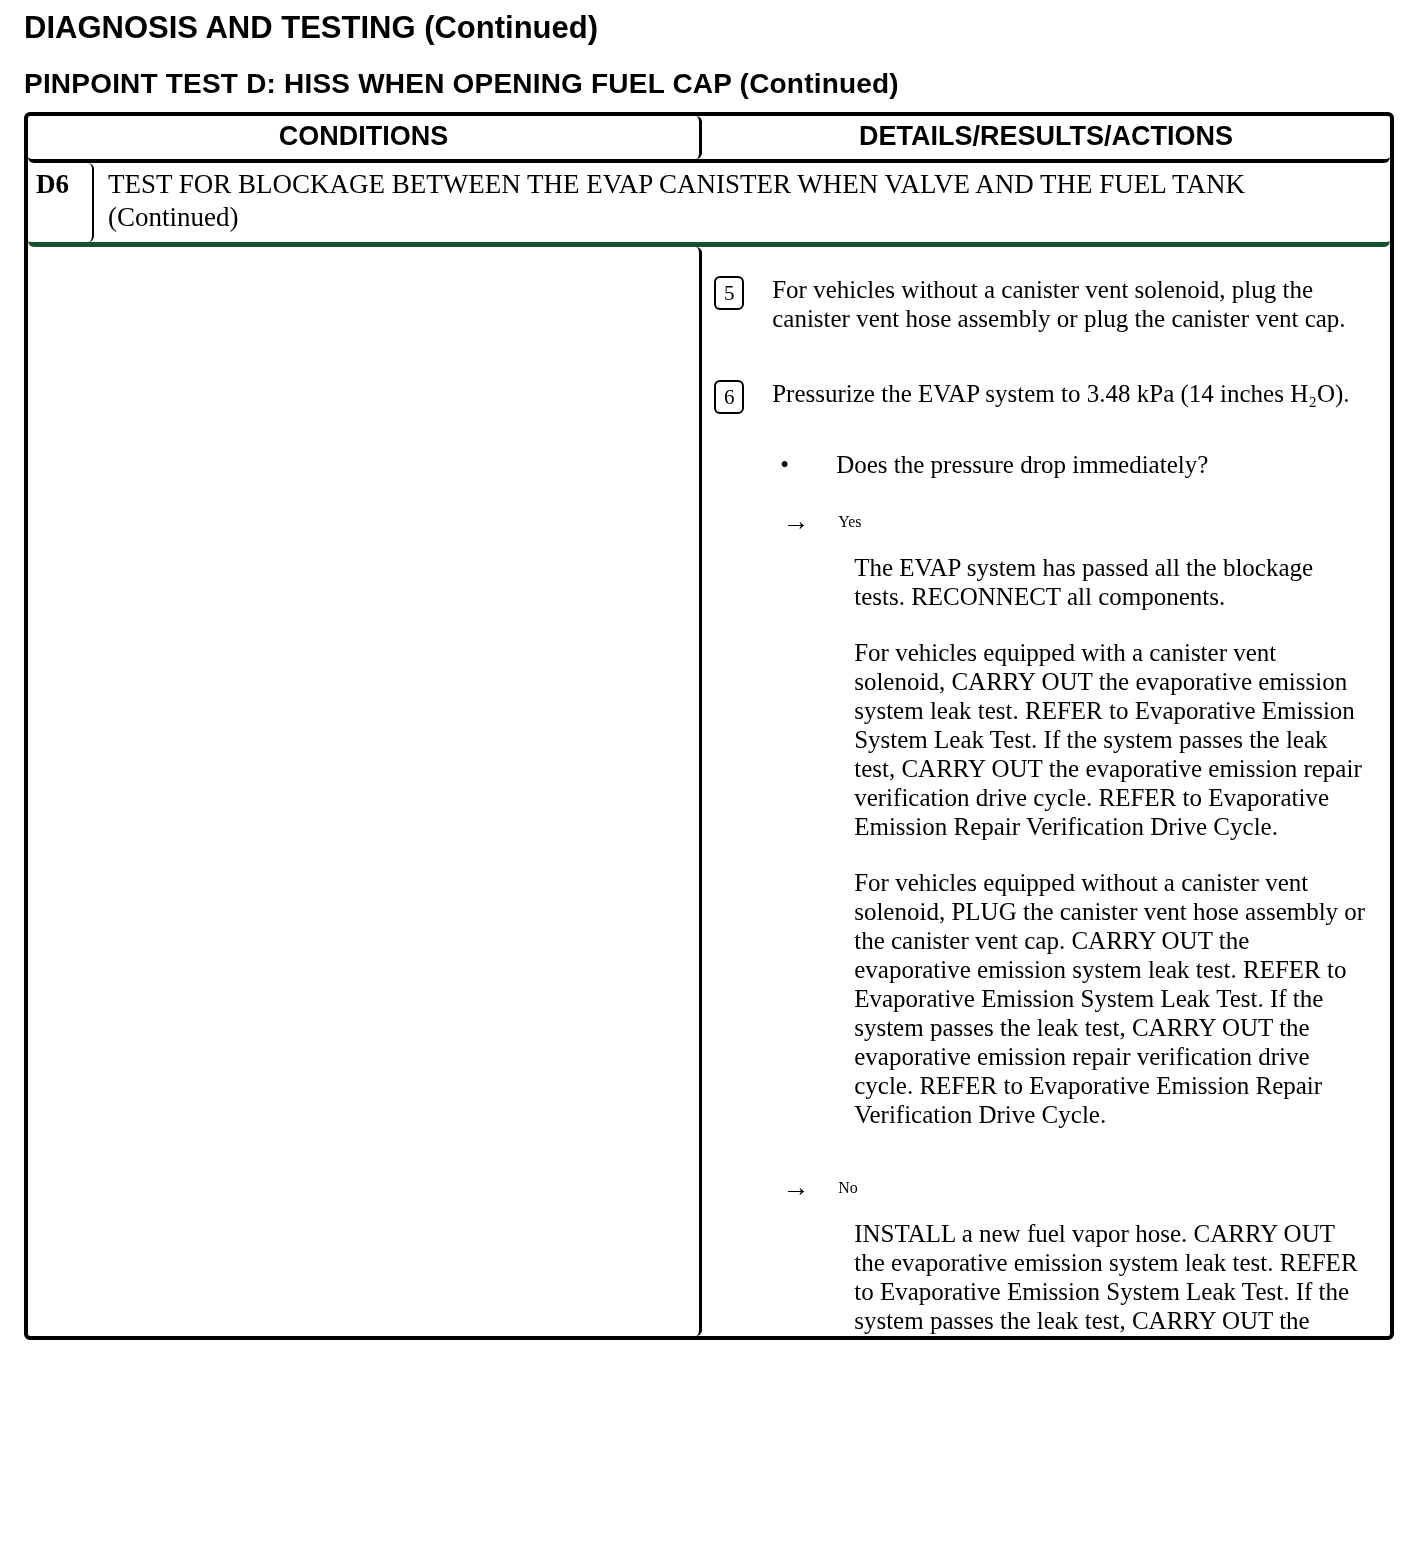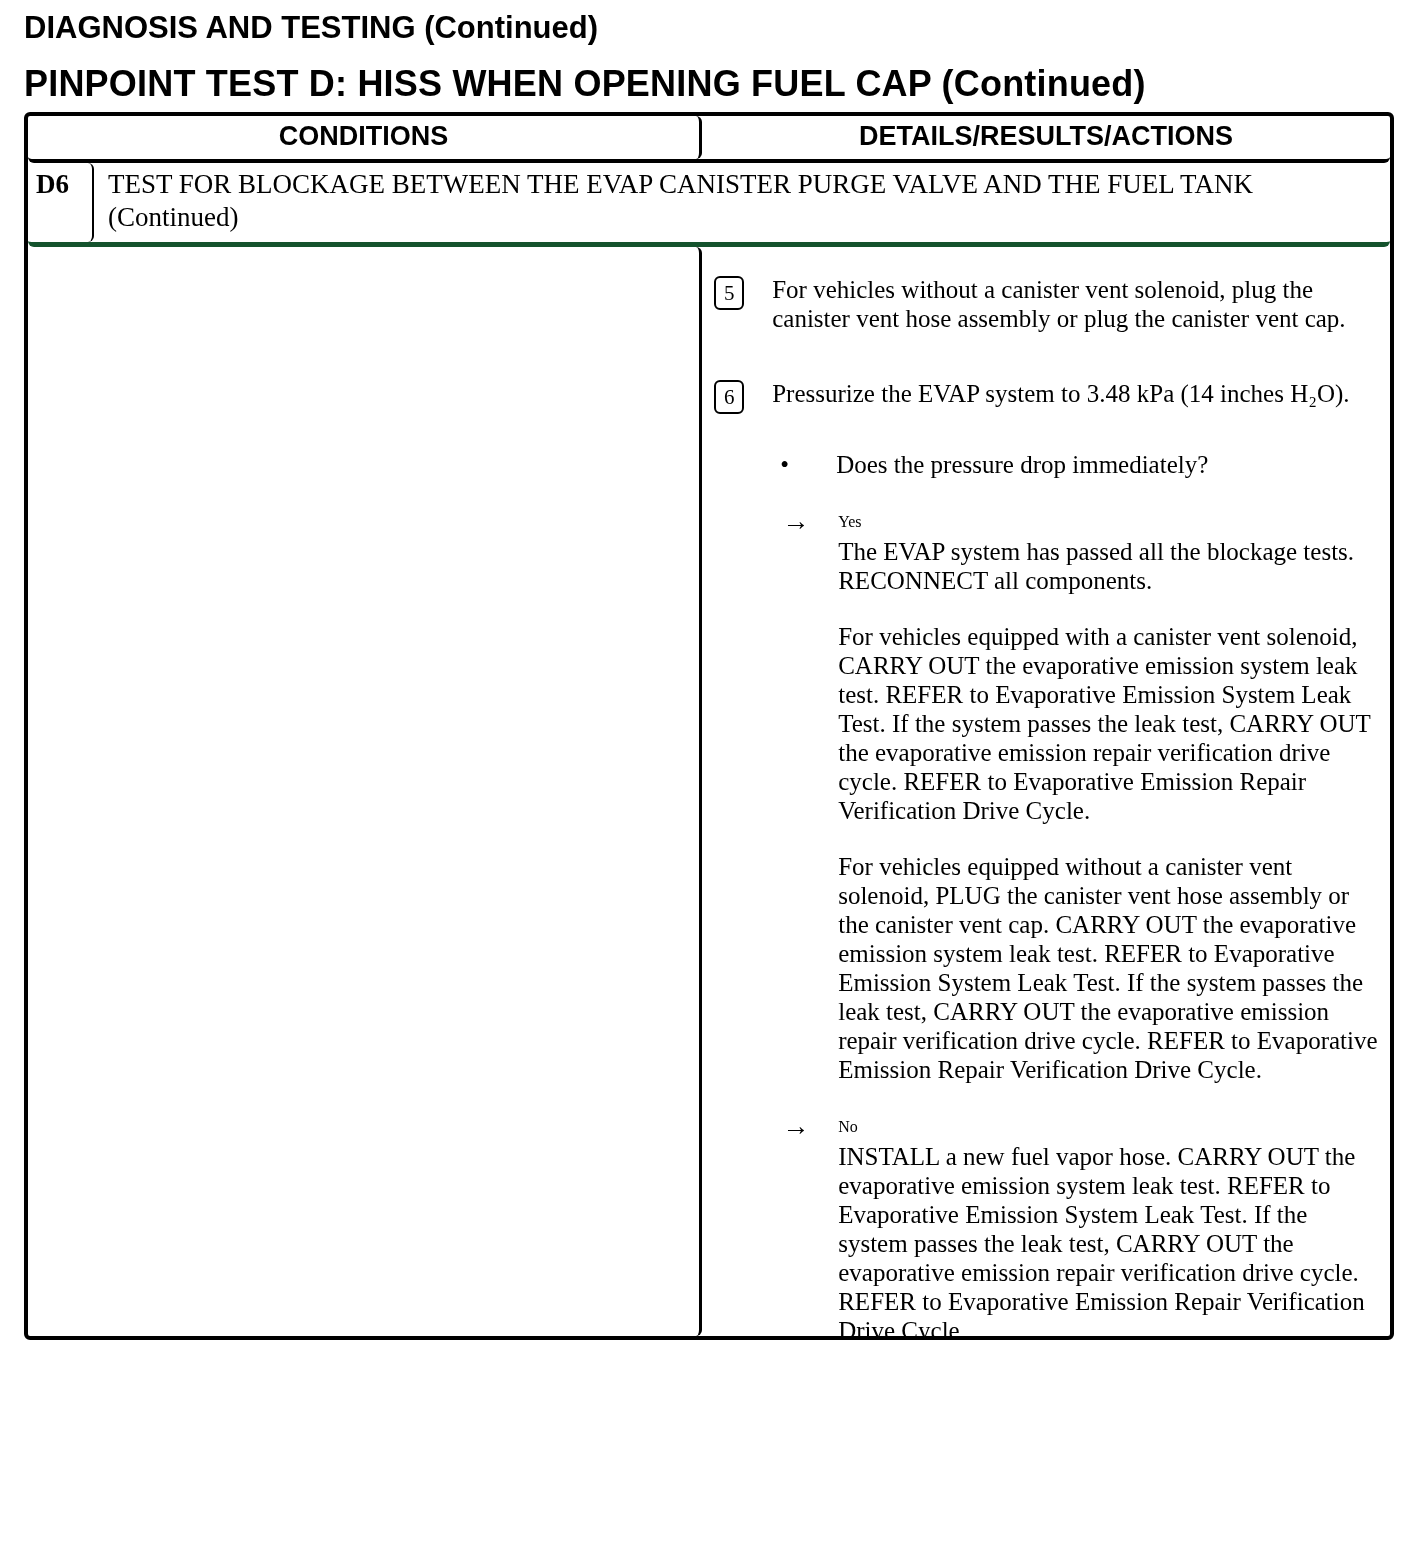--- a/index.html
+++ b/index.html
@@ -15,21 +15,21 @@
 
     .h1 {
       font-family: "Liberation Sans", sans-serif;
       font-weight: bold;
       font-size: 31px;
       line-height: 36px;
     }
     .h2 {
       font-family: "Liberation Sans", sans-serif;
       font-weight: bold;
-      font-size: 36px;
+      font-size: 28px;
       line-height: 32px;
       margin-top: 22px;
       letter-spacing: 0.2px;
     }
 
     .doc-table {
       margin-top: 12px;
       border: 4px solid #000;
       height: 1228px;
       display: flex;
@@ -102,41 +102,41 @@
 
     .result { display: flex; margin: 28px 0 0 70px; }
     .arrow {
       width: 56px;
       flex: none;
       font-size: 27px;
       line-height: 29px;
     }
     .result-body { flex: 1; max-width: 566px; }
     .result-label { font-weight: normal; font-size: 16px; line-height: 30px; }
-    .result-body p { margin: 0; }
+    .result-body p { margin: 16px; }
     .result-body p + p { margin-top: 27px; }
   </style>
 </head>
 <body>
 
 <div class="page">
 
   <div class="h1">DIAGNOSIS AND TESTING (Continued)</div>
   <div class="h2">PINPOINT TEST D: HISS WHEN OPENING FUEL CAP (Continued)</div>
 
   <div class="doc-table">
 
     <div class="thead">
       <div class="th th-left">CONDITIONS</div>
       <div class="th th-right">DETAILS/RESULTS/ACTIONS</div>
     </div>
 
     <div class="row-title">
       <div class="row-id">D6</div>
-      <div class="row-name">TEST FOR BLOCKAGE BETWEEN THE EVAP CANISTER PURGE VALVE AND THE FUEL TANK (Continued)</div>
+      <div class="row-name">TEST FOR BLOCKAGE BETWEEN THE EVAP CANISTER WHEN VALVE AND THE FUEL TANK (Continued)</div>
     </div>
 
     <div class="body-row">
       <div class="cell-left"></div>
 
       <div class="cell-right">
 
         <div class="step step-5">
           <span class="step-num">5</span>
           <span class="step-text">For vehicles without a canister vent solenoid, plug the canister vent hose assembly or plug the canister vent cap.</span>

